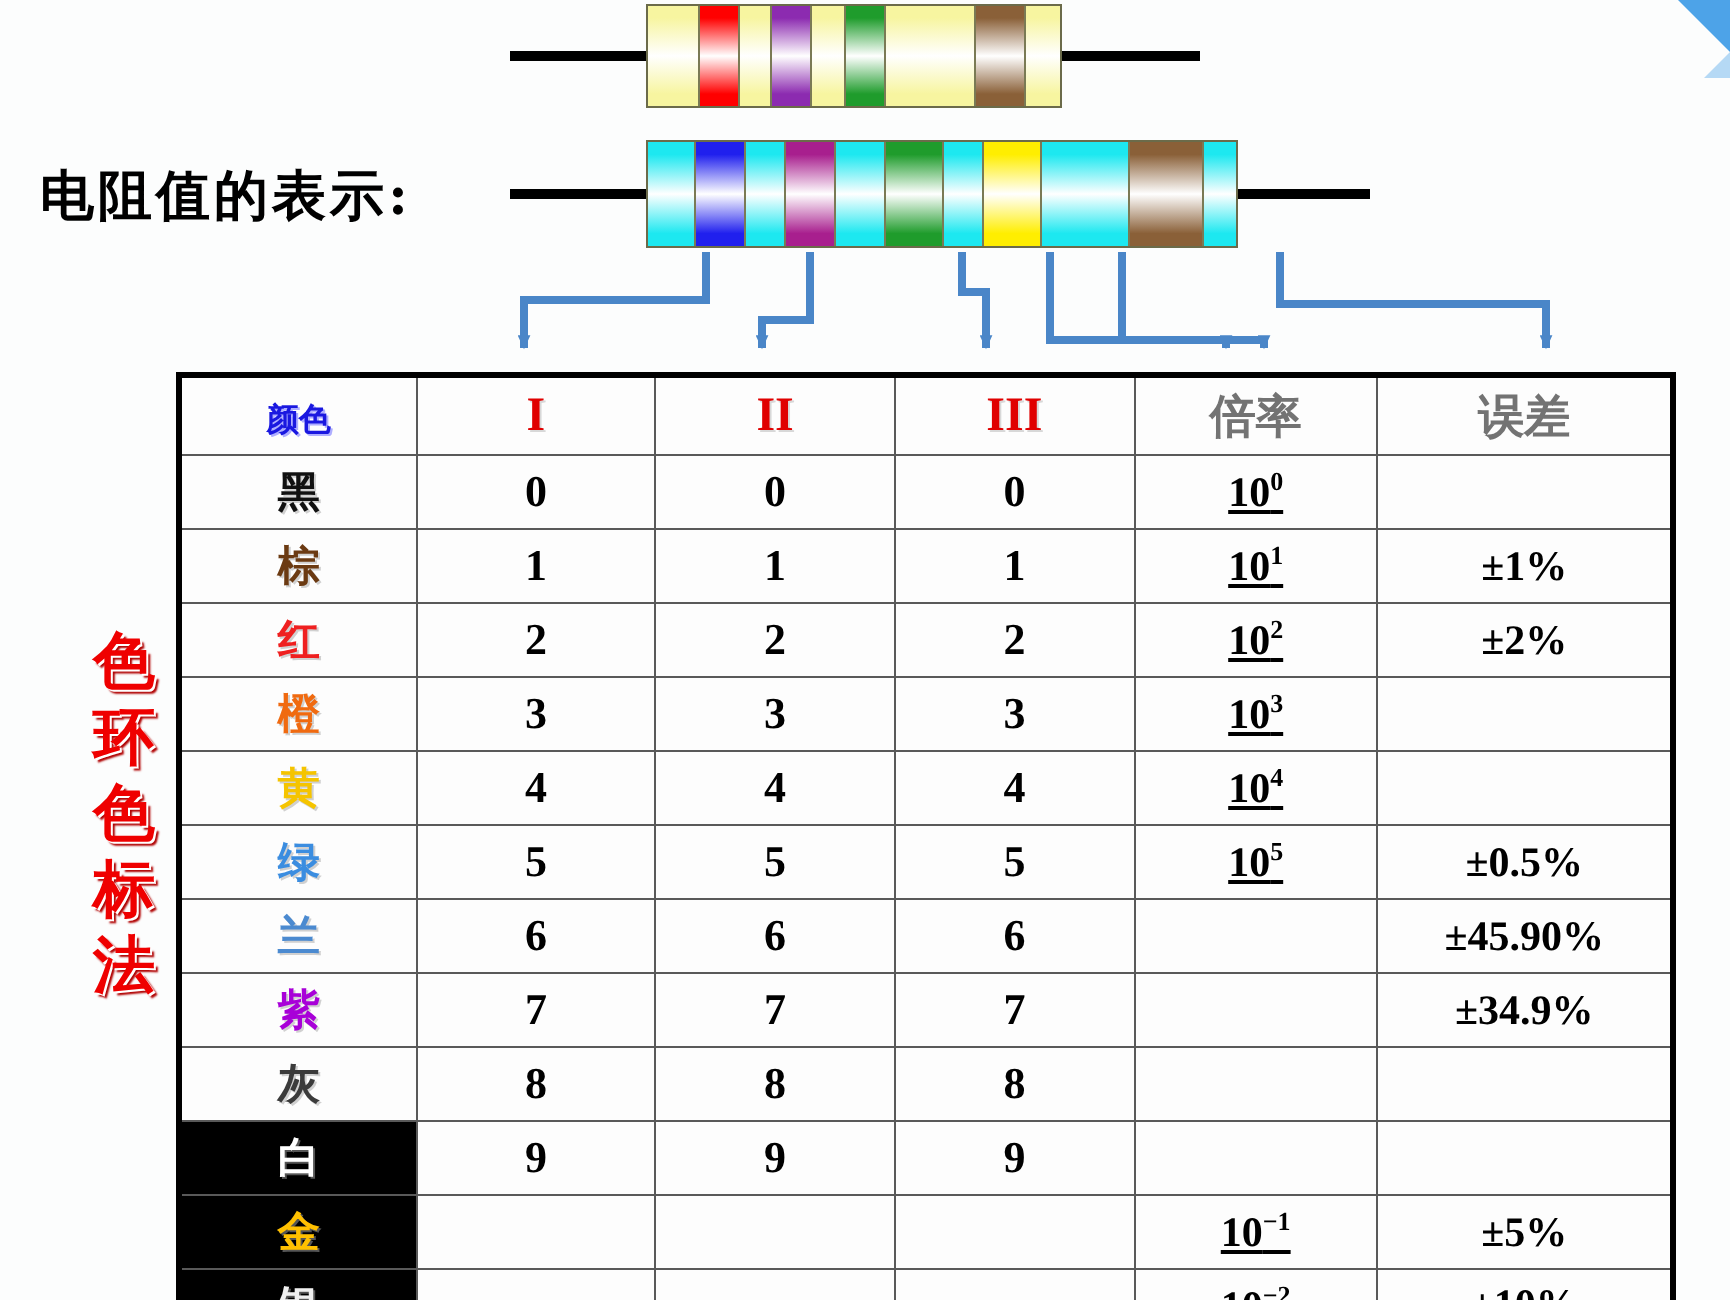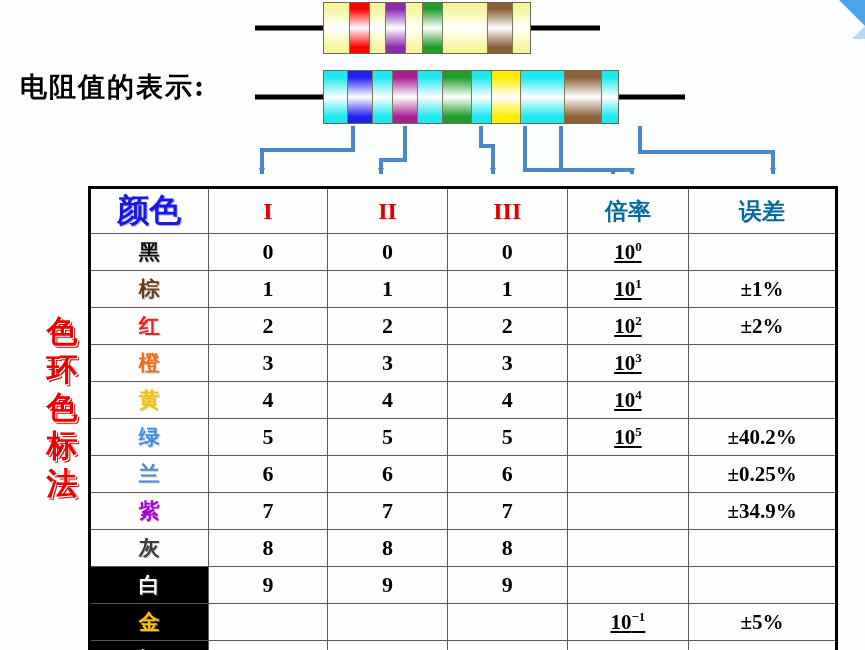--- a/index.html
+++ b/index.html
@@ -20,21 +20,21 @@
     border-left: 26px solid transparent;
   }
   .corner-deco .tri-b {
     position:absolute; top:26px; right:0; width:0; height:0;
     border-bottom: 13px solid #b5d9f5;
     border-left: 13px solid transparent;
   }
 
   
   .title {
-    position:absolute; left:20px; top:69px;
+    position:absolute; left:20px; top:80px;
     font-size: 27px; color:#000;
     letter-spacing: 2px;
     font-family: "DejaVu Serif", "Liberation Serif", serif;
     font-weight: 600;
     white-space: nowrap;
   }
 
   
   .resistor-wrap { position:absolute; }
   .lead {
@@ -93,31 +93,31 @@
     font-family:"Liberation Serif","DejaVu Serif",serif;
     padding:0;
   }
   table.ctab tr.head td { height:40px; }
   col.c-color { width:119px; }
   col.c-dig   { width:120px; }
   col.c-mult  { width:122px; }
   col.c-tol   { width:148px; }
 
   .hdr-color {
-    color:#1a18e0; font-size:32px; font-weight:bold;
+    color:#1a18e0; font-size:16px; font-weight:bold;
     font-family:Liberation Sans, sans-serif;
     text-shadow: 1px 1px 0 #aeaeff;
   }
   .hdr-roman {
     color:#e00000; font-size:24px; font-weight:bold;
     font-family:"Liberation Serif","DejaVu Serif",serif;
     text-shadow: 1px 1px 0 #d8d8d8;
   }
   .hdr-cn {
-    color:#0369a1; font-size:23px; font-weight:bold;
+    color:#737373; font-size:23px; font-weight:bold;
     font-family:"DejaVu Serif","Liberation Serif",serif;
   }
 
   .cname {
     font-family:"DejaVu Sans","Liberation Sans",sans-serif;
     font-weight:bold; font-size:21px;
     text-shadow: 1px 1px 0 #d0d0d0;
   }
   td.dark { background:#000; border-color:#000; }
   td.dark .cname { text-shadow: 1px 1px 0 #555; }
@@ -266,29 +266,29 @@
         <td><span class="digit">4</span></td>
         <td><span class="mult"><span>10</span><sup>4</sup></span></td>
         <td><span class="tol"></span></td>
       </tr>
       <tr>
         <td><span class="cname" style="color: rgb(59, 141, 224);">绿</span></td>
         <td><span class="digit">5</span></td>
         <td><span class="digit">5</span></td>
         <td><span class="digit">5</span></td>
         <td><span class="mult"><span>10</span><sup>5</sup></span></td>
-        <td><span class="tol">±40.2%</span></td>
+        <td><span class="tol">±0.5%</span></td>
       </tr>
       <tr>
         <td><span class="cname" style="color: rgb(75, 138, 208);">兰</span></td>
         <td><span class="digit">6</span></td>
         <td><span class="digit">6</span></td>
         <td><span class="digit">6</span></td>
         <td></td>
-        <td><span class="tol">±0.25%</span></td>
+        <td><span class="tol">±45.90%</span></td>
       </tr>
       <tr>
         <td><span class="cname" style="color: rgb(168, 0, 216);">紫</span></td>
         <td><span class="digit">7</span></td>
         <td><span class="digit">7</span></td>
         <td><span class="digit">7</span></td>
         <td></td>
         <td><span class="tol">±34.9%</span></td>
       </tr>
       <tr>

